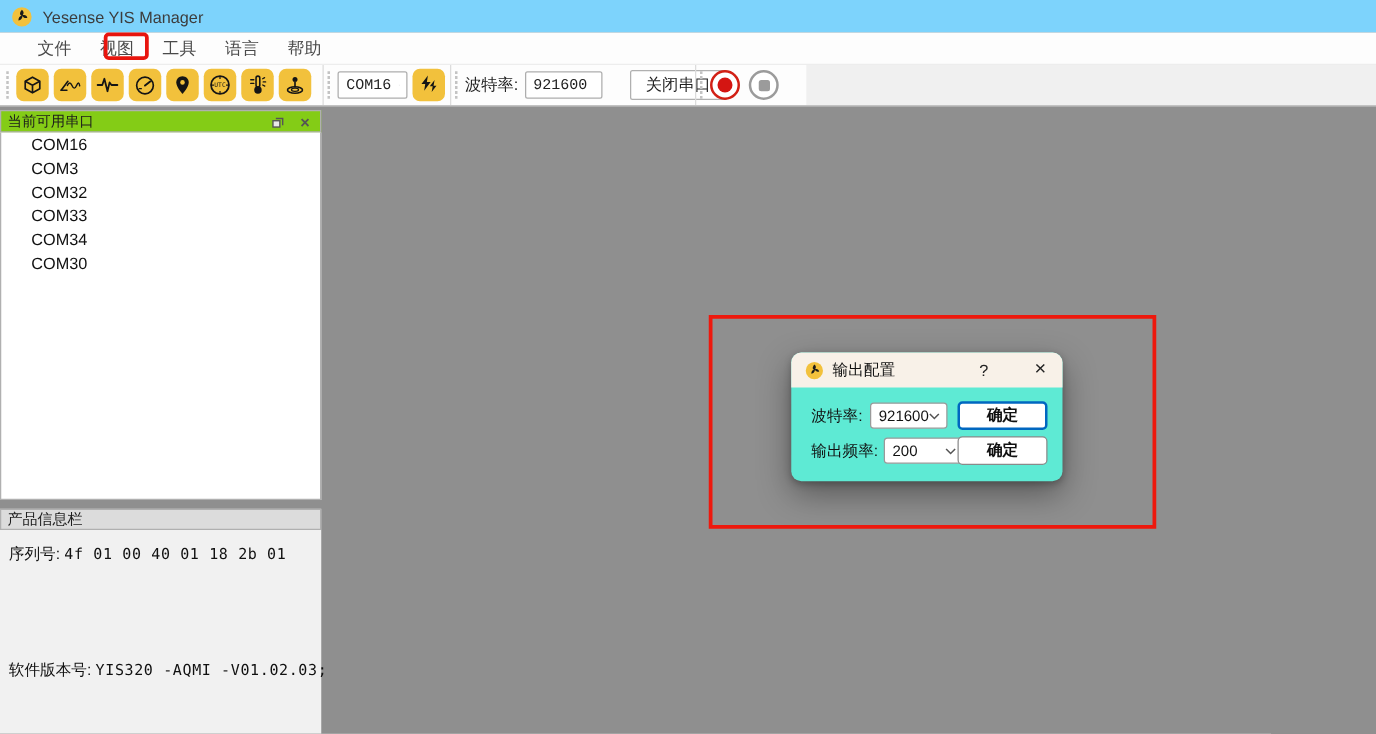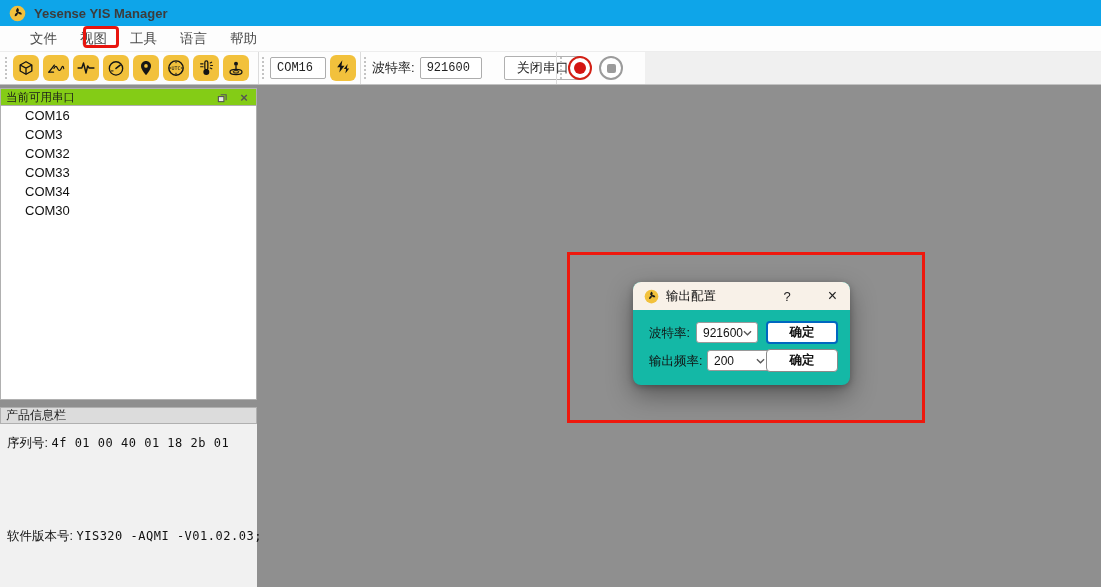--- a/index.html
+++ b/index.html
@@ -1,22 +1,22 @@
 <!DOCTYPE html>
 <html><head>
 <meta charset="utf-8">
 <style>
   * { margin:0; padding:0; box-sizing:border-box; }
   html,body { width:1101px; height:587px; }
   body { font-family:"Liberation Sans", sans-serif; }
   .screen { position:relative; width:1101px; height:587px; background:#8f8f8f; overflow:hidden; }
 
   
-  .titlebar { position:absolute; left:0; top:0; width:1101px; height:26px; background:#0ea5e9;
-              display:flex; align-items:center; padding-left:9px;font-weight:bold; }
+  .titlebar { position:absolute; left:0; top:0; width:1101px; height:26px; background:#7dd3fc;
+              display:flex; align-items:center; padding-left:9px; }
   .app-icon { width:17px; height:17px; margin-right:8px; flex:0 0 auto; }
   .titlebar-text { font-size:13px; color:#3c3c3c; }
 
   
   .menubar { position:absolute; left:0; top:26px; width:1101px; height:26px; background:#fdfdfd;
              border-bottom:1px solid #ededed; display:flex; align-items:center; padding-left:22px; }
   .menu-item { font-size:13.5px; color:#4a4a4a; padding:3px 8px; margin-right:7px; cursor:default; }
   .redbox-tools { position:absolute; left:83px; top:0px; width:36px; height:22px;
                   border:3px solid #e8150e; border-radius:4px; pointer-events:none; }
 
@@ -61,21 +61,21 @@
                  border:1px solid #b0b0b0; display:flex; align-items:center; padding-left:5px; }
   .info-title { font-size:12px; color:#1c1c1c; }
   .info-body { position:absolute; left:0; top:336px; width:257px; height:163px; background:#f1f1f1; }
   .info-row { position:absolute; left:7px; font-size:12.5px; color:#111; white-space:nowrap; }
   .info-row .mono { font-family:"DejaVu Sans Mono","Liberation Mono",monospace; font-size:12px; letter-spacing:0.5px; }
   .row-serial { top:11px; }
   .row-version { top:104px; }
 
   
   .dialog { position:absolute; left:633px; top:282px; width:217px; height:103px; border-radius:8px;
-            background:#14b8a6; box-shadow:0 10px 26px rgba(0,0,0,0.38), 0 2px 6px rgba(0,0,0,0.25); z-index:5; }
+            background:#5eead4; box-shadow:0 10px 26px rgba(0,0,0,0.38), 0 2px 6px rgba(0,0,0,0.25); z-index:5; }
   .dlg-titlebar { position:absolute; left:0; top:0; width:217px; height:28px; background:#f8f1e8;
                   border-radius:8px 8px 0 0; display:flex; align-items:center; padding:0 10px 0 11px; }
   .dlg-icon { width:15px; height:15px; margin-right:7px; flex:0 0 auto; }
   .dlg-title { font-size:12.5px; color:#111; flex:1; }
   .dlg-help { border:none; background:transparent; font-size:13px; color:#222; margin-right:30px; padding:0 4px; }
   .dlg-close { border:none; background:transparent; font-size:16px; color:#222; line-height:1; padding:0 3px; }
   .dlg-row { position:absolute; left:0; width:217px; height:22px; }
   .dlg-row-1 { top:40px; }
   .dlg-row-2 { top:68px; }
   .dlg-label { position:absolute; left:16px; top:3px; font-size:12.5px; color:#111; }

